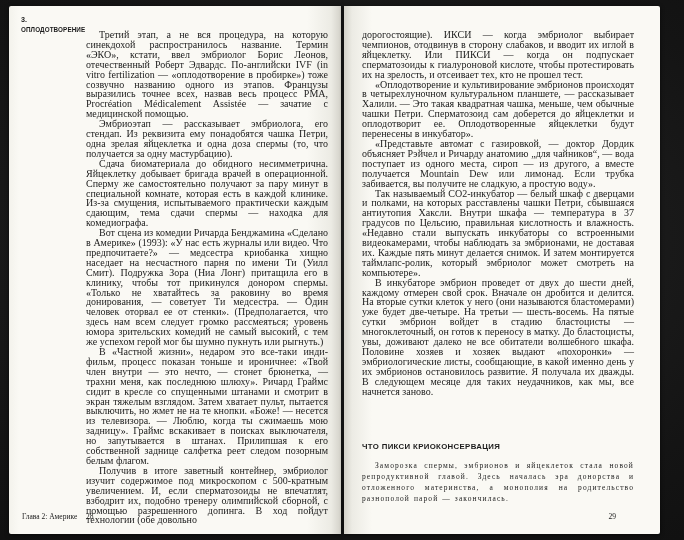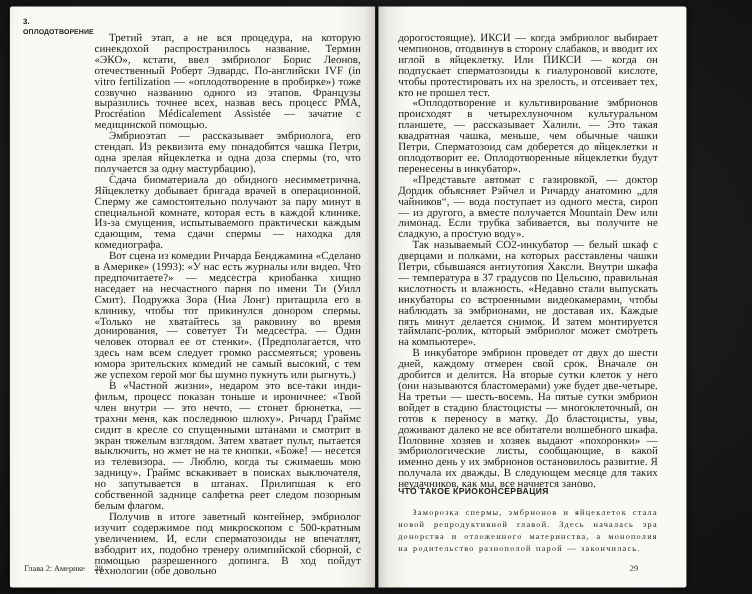--- a/index.html
+++ b/index.html
@@ -7,21 +7,21 @@
     position:relative;width:684px;height:540px;overflow:hidden;
     background:radial-gradient(120% 100% at 50% 45%, #262626 0%, #141414 55%, #0a0a0a 100%);
     font-family:"Liberation Serif", serif;color:#1b1b1b;
   }
   .page{position:absolute;top:6px;height:528px;box-shadow:0 1px 4px rgba(0,0,0,.6);}
   .page-left{
     left:9px;width:332px;border-radius:2px 0 0 2px;
     background:linear-gradient(90deg,#f3f2ec 0px,#faf9f4 10px,#faf9f4 298px,#ecebe4 322px,#d3d1c9 332px);
   }
   .page-right{
-    left:344px;width:280px;border-radius:0 2px 2px 0;
+    left:344px;width:316px;border-radius:0 2px 2px 0;
     background:linear-gradient(90deg,#d3d1c9 0px,#ecebe4 8px,#faf9f4 28px,#faf9f4 318px,#f1f0ea 332px);
     text-decoration:underline;
   }
   .textcol{position:absolute;top:24px;font-size:10px;line-height:9.9px;text-align:justify;}
   .page-left  .textcol{left:77px;right:13px;}
   .page-right .textcol{left:18px;right:26px;}
   .textcol p{margin:0;text-indent:13px;}
   .textcol p.noindent{text-indent:0;}
 
   .margin-label{
@@ -75,21 +75,21 @@
   <div class="page page-right">
     <div class="textcol">
       <p class="noindent">дорогостоящие). ИКСИ — когда эмбриолог выбирает чемпионов, отодвинув в сторону слабаков, и вводит их иглой в яйцеклетку. Или ПИКСИ — когда он подпускает сперматозоиды к гиалуроновой кислоте, чтобы протестировать их на зрелость, и отсеивает тех, кто не прошел тест.</p>
       <p>«Оплодотворение и культивирование эмбрионов происходят в четырехлуночном культуральном планшете, — рассказывает Халили. — Это такая квадратная чашка, меньше, чем обычные чашки Петри. Сперматозоид сам доберется до яйцеклетки и оплодотворит ее. Оплодотворенные яйцеклетки будут перенесены в инкубатор».</p>
       <p>«Представьте автомат с газировкой, — доктор Дордик объясняет Рэйчел и Ричарду анатомию „для чайников“, — вода поступает из одного места, сироп — из другого, а вместе получается Mountain Dew или лимонад. Если трубка забивается, вы получите не сладкую, а простую воду».</p>
       <p>Так называемый СО2-инкубатор — белый шкаф с дверцами и полками, на которых расставлены чашки Петри, сбывшаяся антиутопия Хаксли. Внутри шкафа — температура в 37 градусов по Цельсию, правильная кислотность и влажность. «Недавно стали выпускать инкубаторы со встроенными видеокамерами, чтобы наблюдать за эмбрионами, не доставая их. Каждые пять минут делается снимок. И затем монтируется таймлапс-ролик, который эмбриолог может смотреть на компьютере».</p>
       <p>В инкубаторе эмбрион проведет от двух до шести дней, каждому отмерен свой срок. Вначале он дробится и делится. На вторые сутки клеток у него (они называются бластомерами) уже будет две-четыре. На третьи — шесть-восемь. На пятые сутки эмбрион войдет в стадию бластоцисты — многоклеточный, он готов к переносу в матку. До бластоцисты, увы, доживают далеко не все обитатели волшебного шкафа. Половине хозяев и хозяек выдают «похоронки» — эмбриологические листы, сообщающие, в какой именно день у их эмбрионов остановилось развитие. Я получала их дважды. В следующем месяце для таких неудачников, как мы, все начнется заново.</p>
     </div>
 
     <div class="bottom-block">
-      <h2 class="section-heading">ЧТО ТАКОЕ КРИОКОНСЕРВАЦИЯ</h2>
+      <h2 class="section-heading">ЧТО ПИКСИ КРИОКОНСЕРВАЦИЯ</h2>
       <p class="closing">Заморозка спермы, эмбрионов и яйцеклеток стала новой репродуктивной главой. Здесь началась эра донорства и отложенного материнства, а монополия на родительство разнополой парой — закончилась.</p>
     </div>
 
     <div class="footer">
       <span class="pnum">29</span>
     </div>
   </div>
 
 </div>
 

